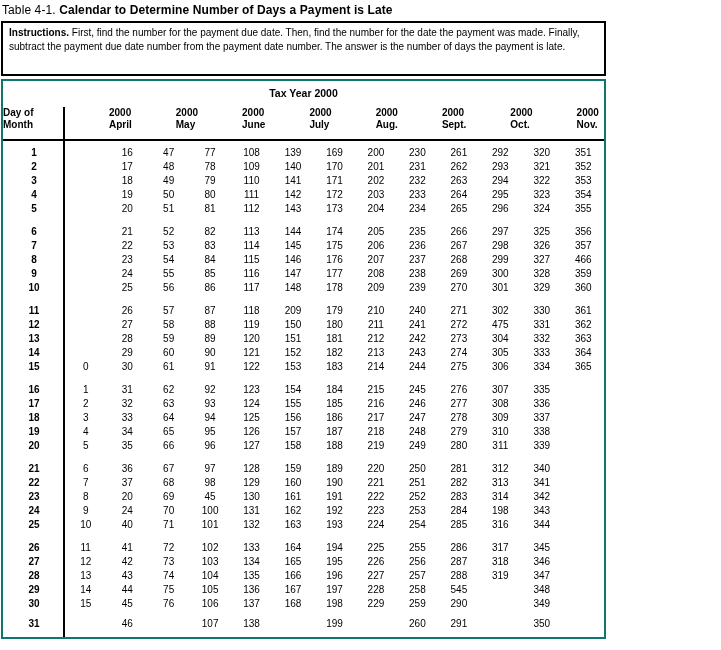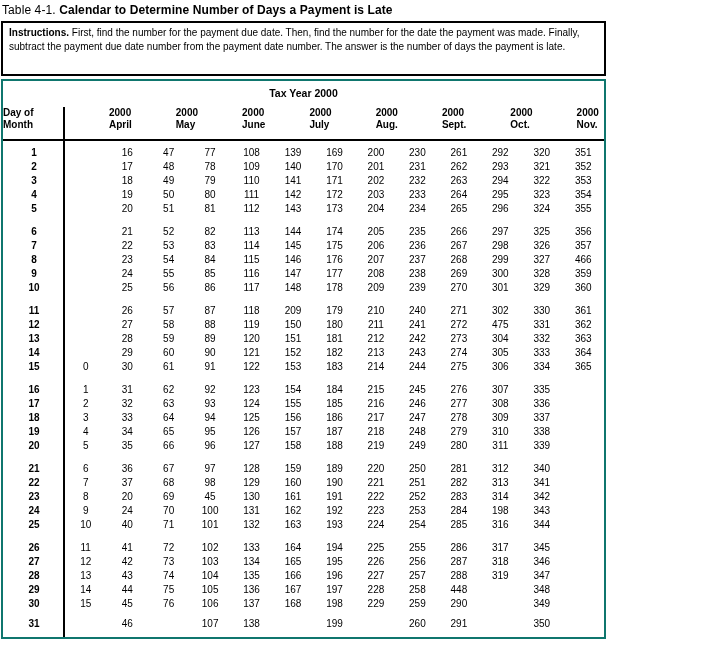--- a/index.html
+++ b/index.html
@@ -585,21 +585,21 @@
           <div class="day">29</div>
           <div>14</div>
           <div>44</div>
           <div>75</div>
           <div>105</div>
           <div>136</div>
           <div>167</div>
           <div>197</div>
           <div>228</div>
           <div>258</div>
-          <div>448</div>
+          <div>545</div>
           <div></div>
           <div>348</div>
           <div></div>
         </div>
         <div class="row">
           <div class="day">30</div>
           <div>15</div>
           <div>45</div>
           <div>76</div>
           <div>106</div>

